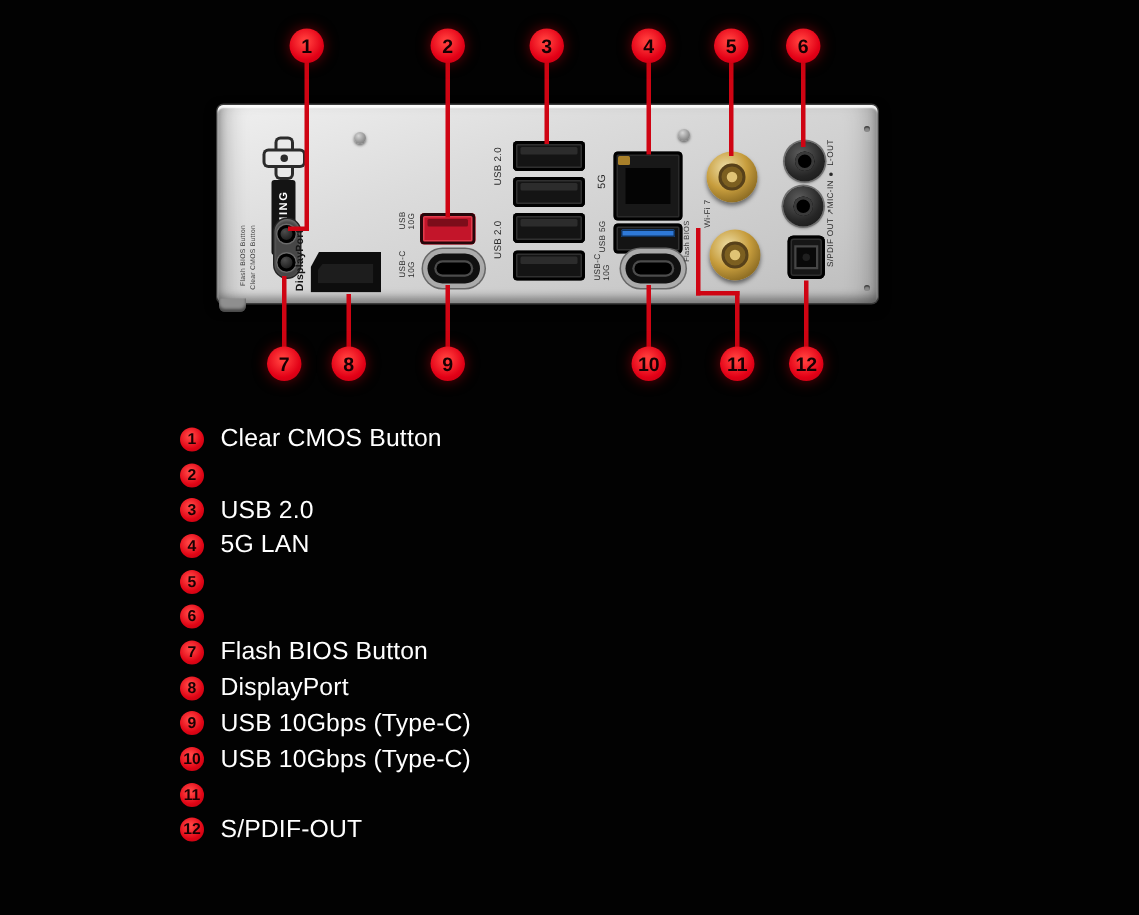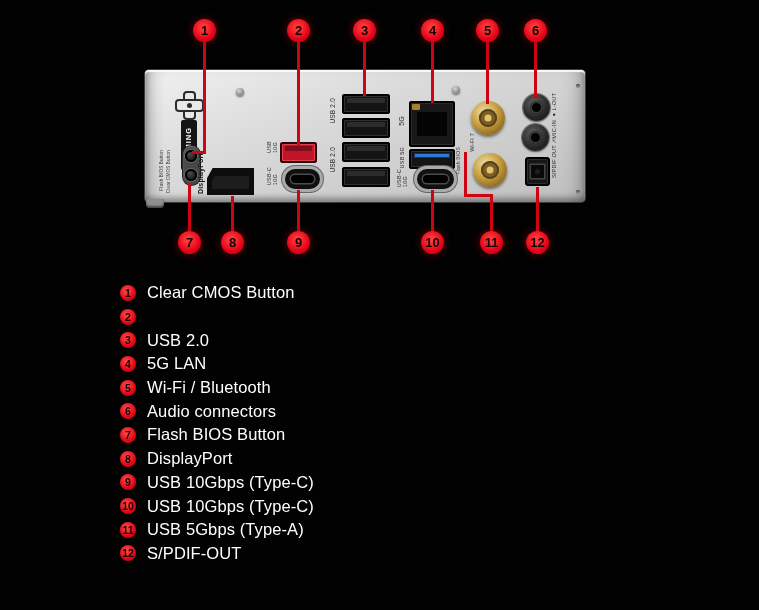--- a/index.html
+++ b/index.html
@@ -247,45 +247,42 @@
     <div class="lrow">
       <span class="lbadge">3</span>
       <span class="llabel">USB 2.0</span>
     </div>
     <div class="lrow">
       <span class="lbadge">4</span>
       <span class="llabel">5G LAN</span>
     </div>
     <div class="lrow">
       <span class="lbadge">5</span>
-      <span class="llabel">Wi-Fi / Bluetooth</span>
     </div>
     <div class="lrow">
       <span class="lbadge">6</span>
-      <span class="llabel">Audio connectors</span>
     </div>
     <div class="lrow">
       <span class="lbadge">7</span>
       <span class="llabel">Flash BIOS Button</span>
     </div>
     <div class="lrow">
       <span class="lbadge">8</span>
       <span class="llabel">DisplayPort</span>
     </div>
     <div class="lrow">
       <span class="lbadge">9</span>
       <span class="llabel">USB 10Gbps (Type-C)</span>
     </div>
     <div class="lrow">
       <span class="lbadge">10</span>
       <span class="llabel">USB 10Gbps (Type-C)</span>
     </div>
     <div class="lrow">
       <span class="lbadge">11</span>
-      <span class="llabel">USB 5Gbps (Type-A)</span>
     </div>
     <div class="lrow">
       <span class="lbadge">12</span>
       <span class="llabel">S/PDIF-OUT</span>
     </div>
   </div>
 
 </div>
 
 </body></html>

